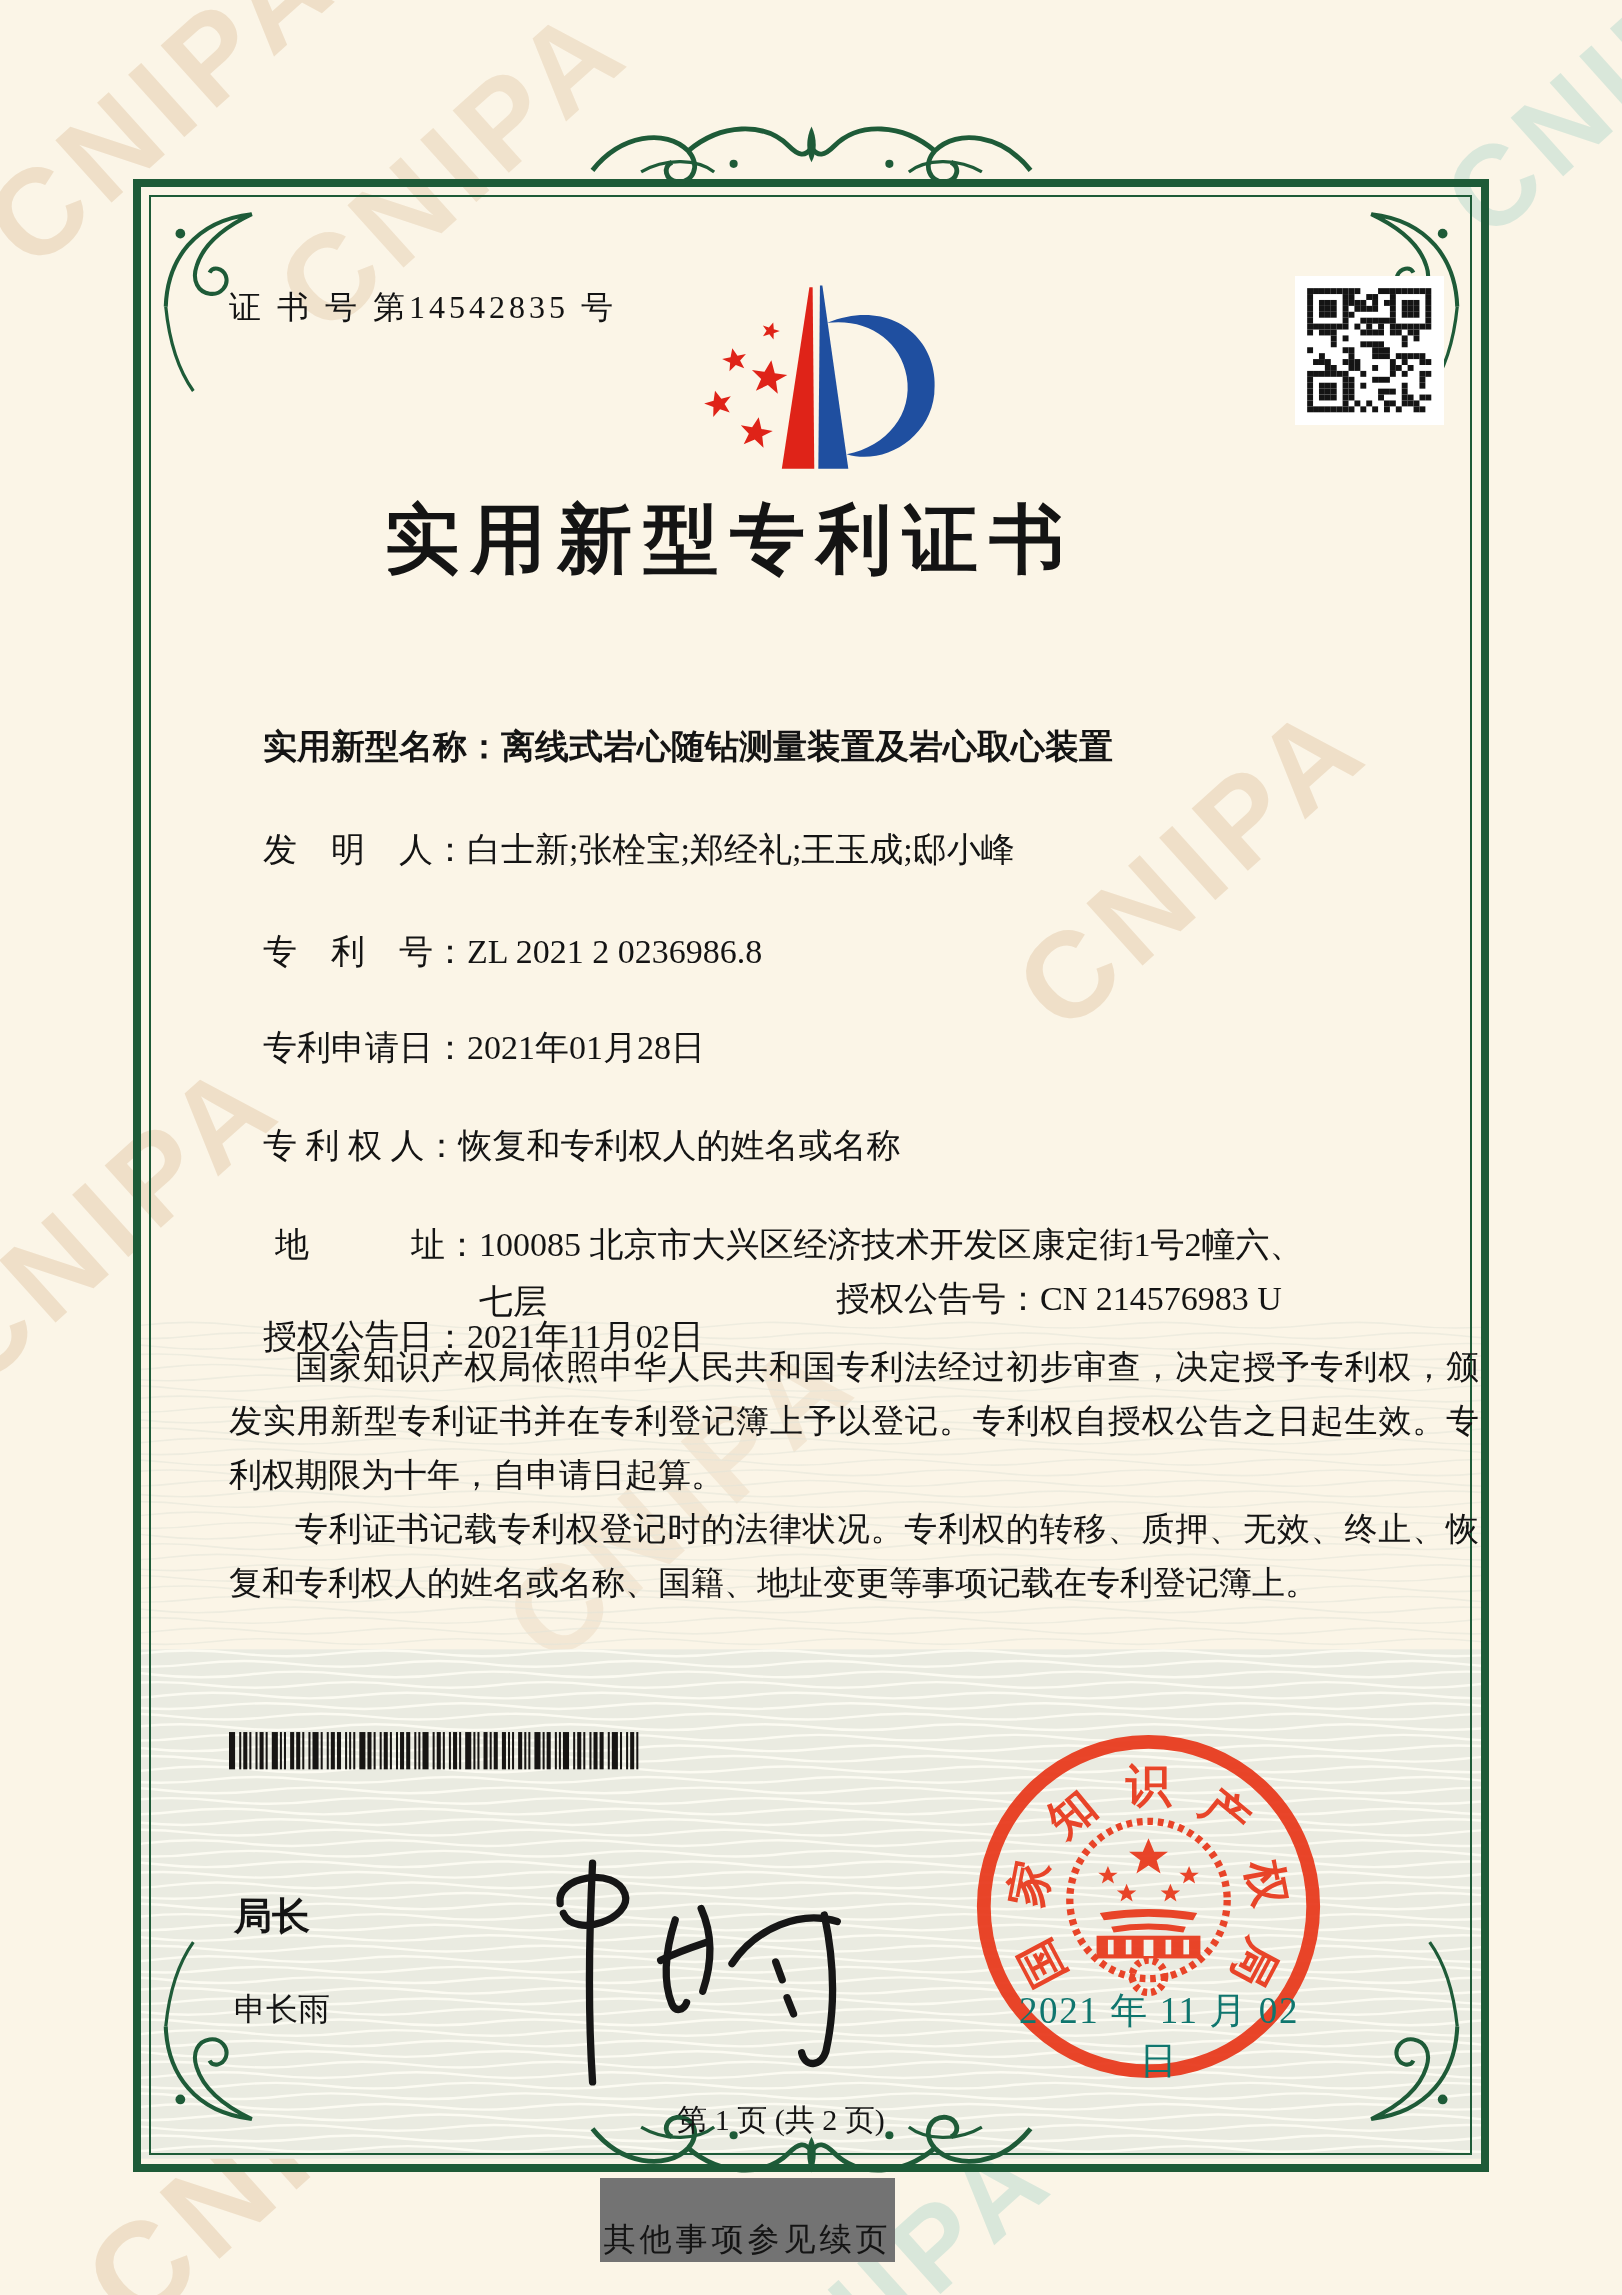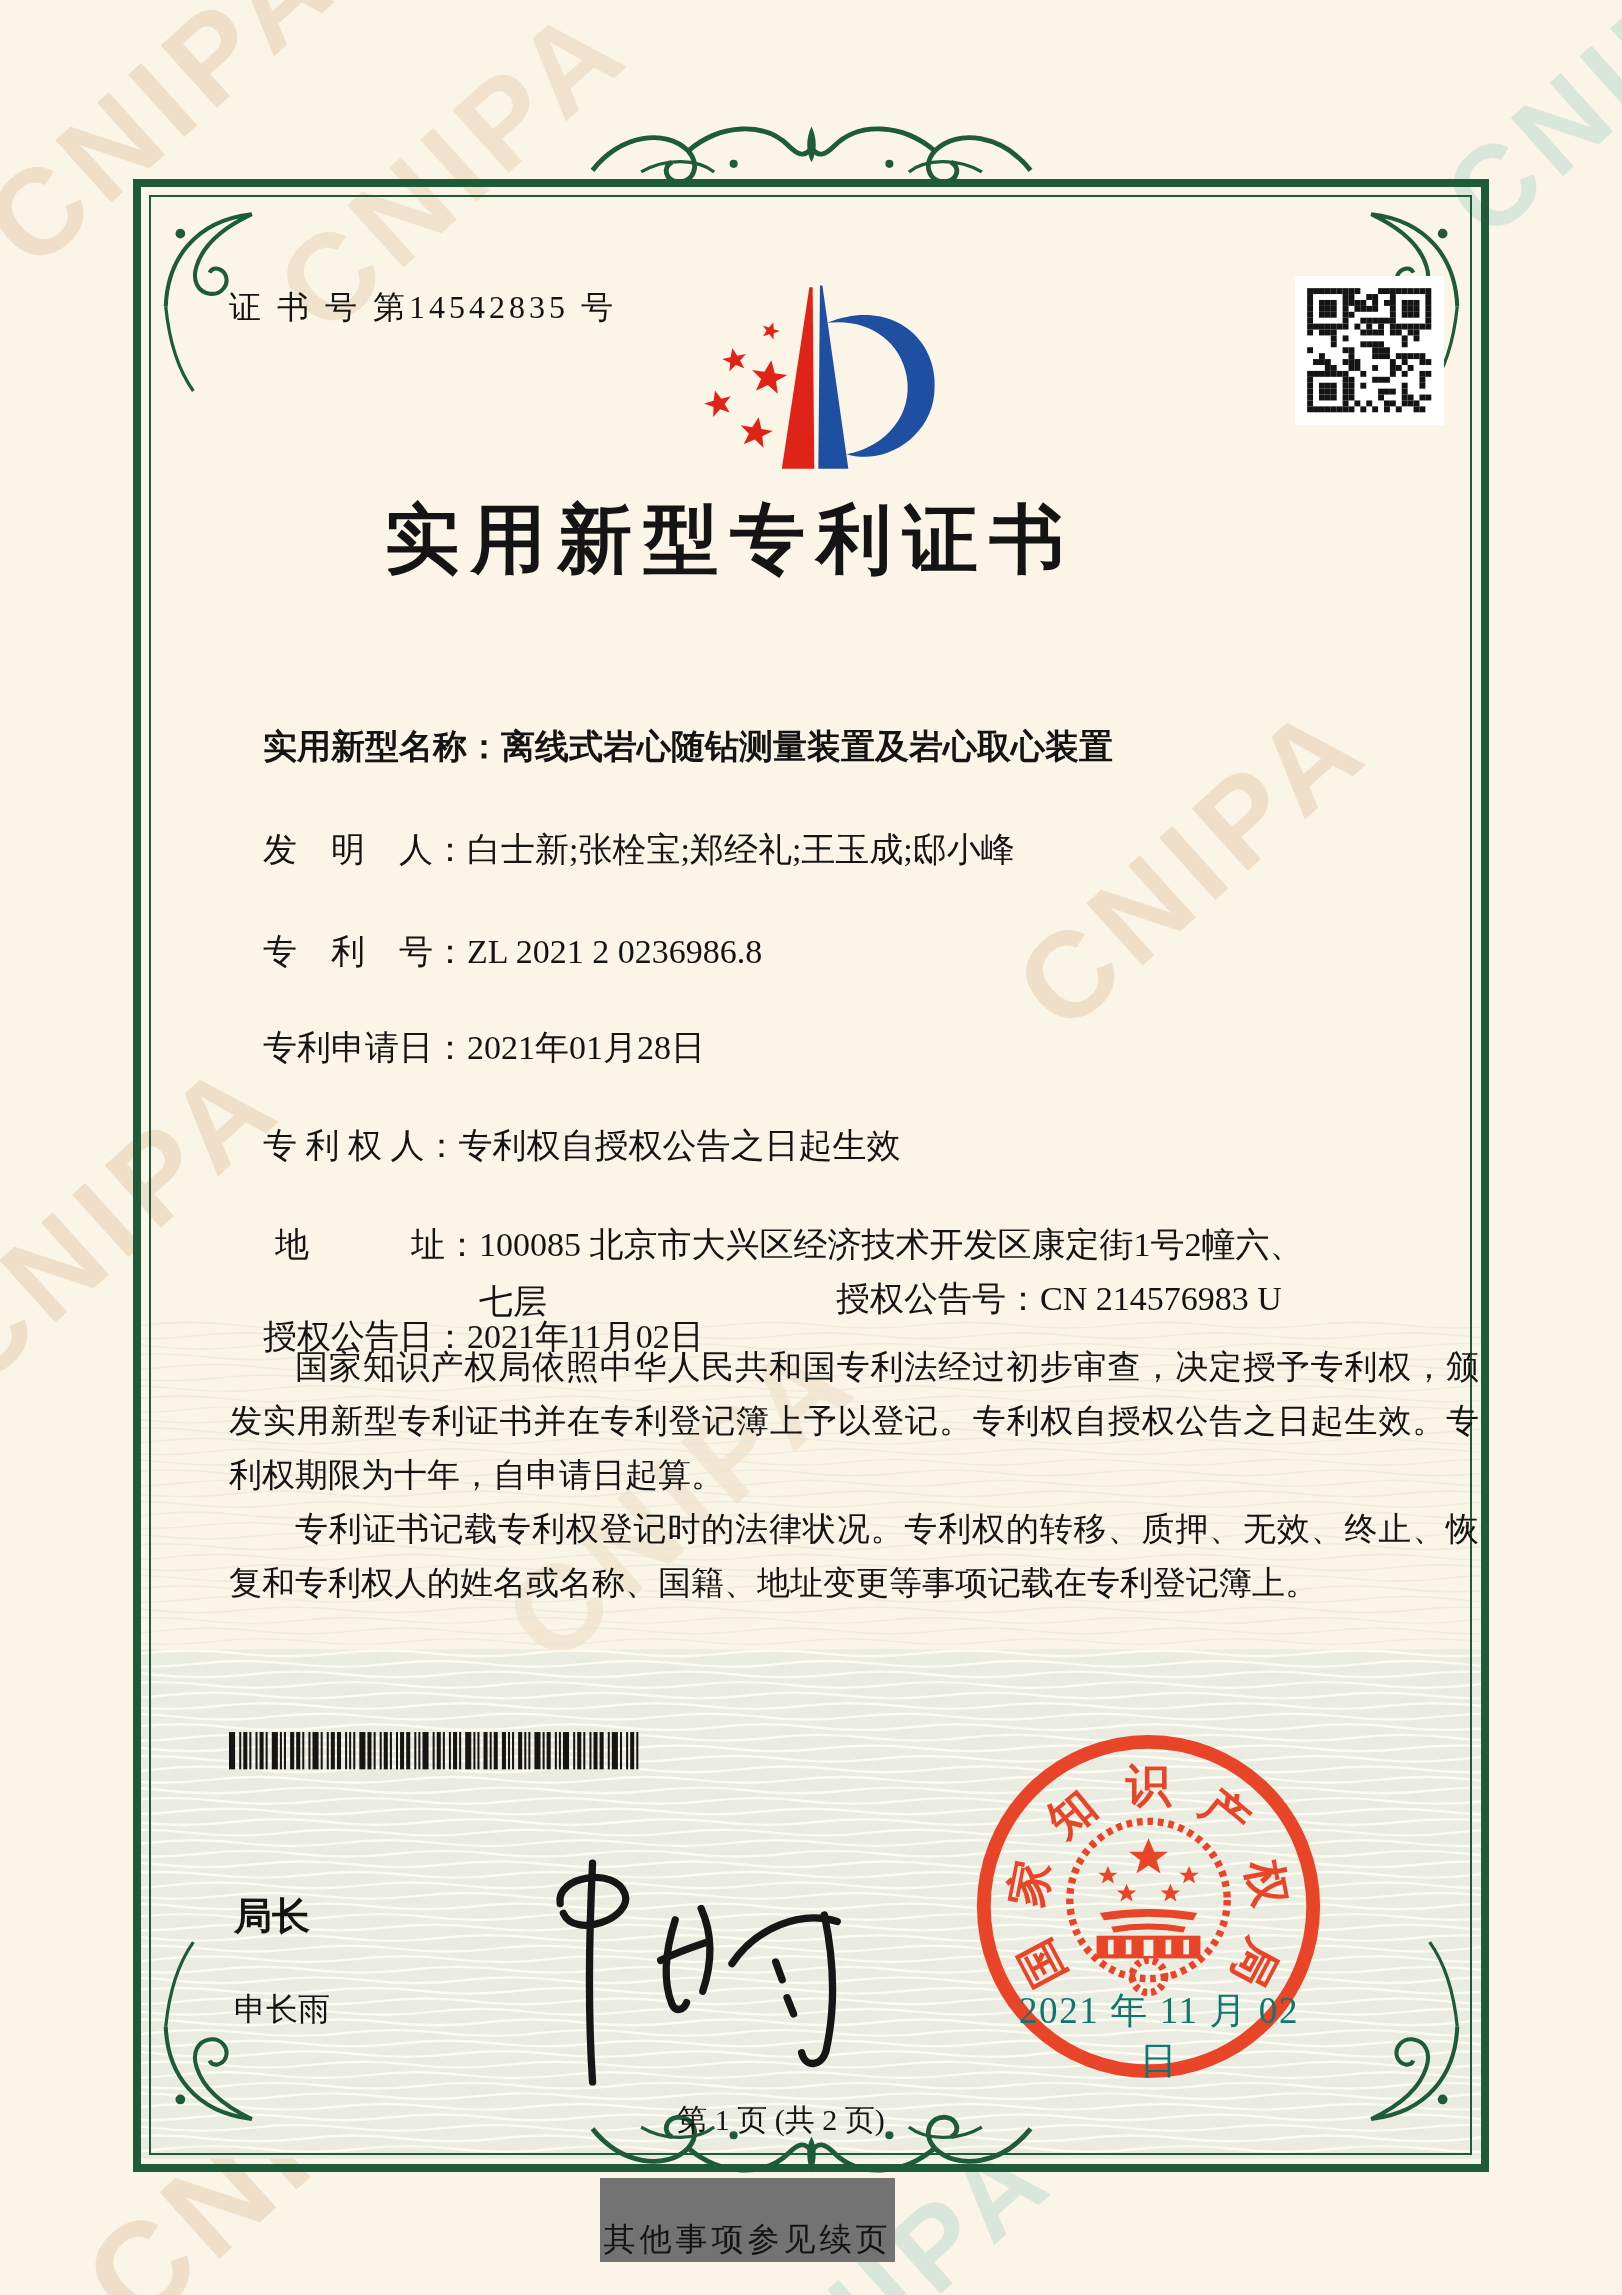--- a/index.html
+++ b/index.html
@@ -427,21 +427,21 @@
   <div class="row" style="top:789px;">
     <span class="lab">发　明　人：</span><span>白士新;张栓宝;郑经礼;王玉成;邸小峰</span>
   </div>
   <div class="row" style="top:891px;">
     <span class="lab">专　利　号：</span><span>ZL 2021 2 0236986.8</span>
   </div>
   <div class="row" style="top:987px;">
     <span class="lab">专利申请日：</span><span>2021年01月28日</span>
   </div>
   <div class="row" style="top:1085px;">
-    <span class="lab">专 利 权 人：</span><span>专利权自授权公告之日起生效</span>
+    <span class="lab">专 利 权 人：</span><span>恢复和专利权人的姓名或名称</span>
   </div>
   <div class="row" style="top:1178px;">
     <span class="lab" style="vertical-align:top;line-height:57px;margin-left:12px;">地　　　址：</span><span class="addr-val" style="width:1014px;"><span>100085 北京市大兴区经济技术开发区康定街1号2幢六、</span><br><span>七层</span></span>
   </div>
   <div class="row" style="top:1276px;">
     <span class="lab">授权公告日：</span><span>2021年11月02日</span>
     <span class="g2"><span class="lab">授权公告号：</span><span>CN 214576983 U</span></span>
   </div>
 
   <div class="bodytext">

